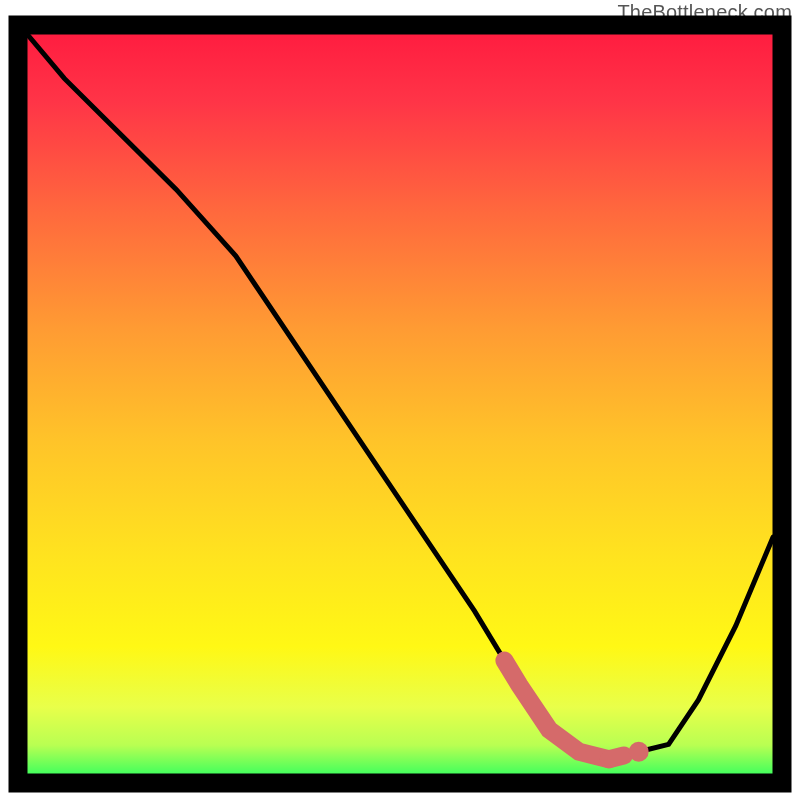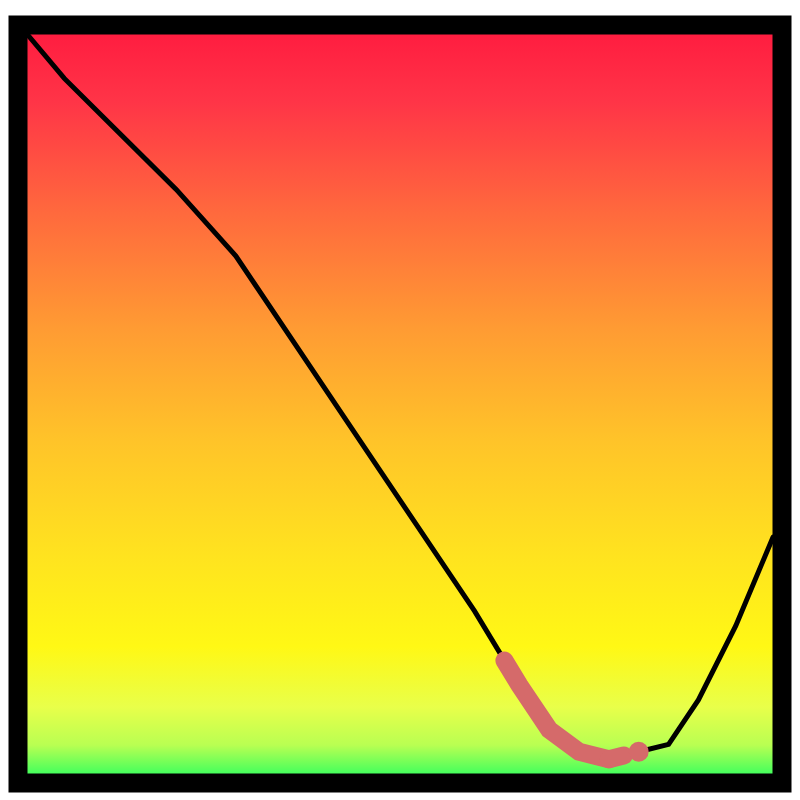--- a/index.html
+++ b/index.html
@@ -28,20 +28,21 @@
   svg.chart {
     position: absolute;
     left: 0;
     top: 0;
   }
 </style>
 </head>
 <body>
 <div class="stage">
 
+  <div class="attribution">TheBottleneck.com</div>
 
   <svg class="chart" width="800" height="800" viewBox="0 0 800 800">
     <defs>
 
       <linearGradient id="bg-grad" x1="0" y1="0" x2="0" y2="1">
         <stop offset="0" stop-color="#ff1a3f"></stop>
         <stop offset="0.10" stop-color="#ff3447"></stop>
         <stop offset="0.25" stop-color="#ff6a3d"></stop>
         <stop offset="0.40" stop-color="#ff9b33"></stop>
         <stop offset="0.55" stop-color="#ffc429"></stop>

